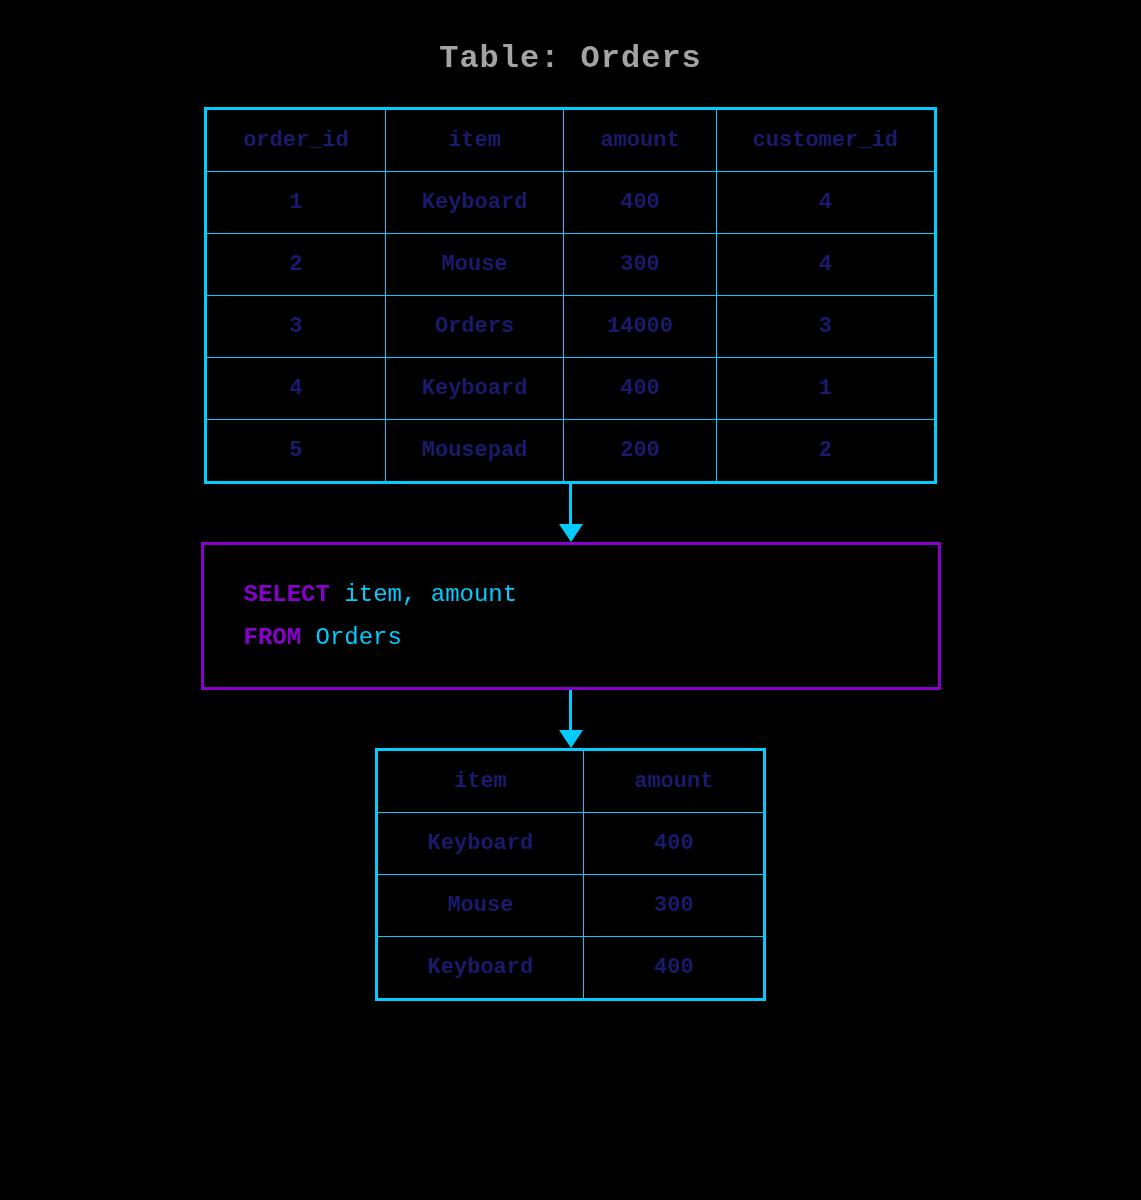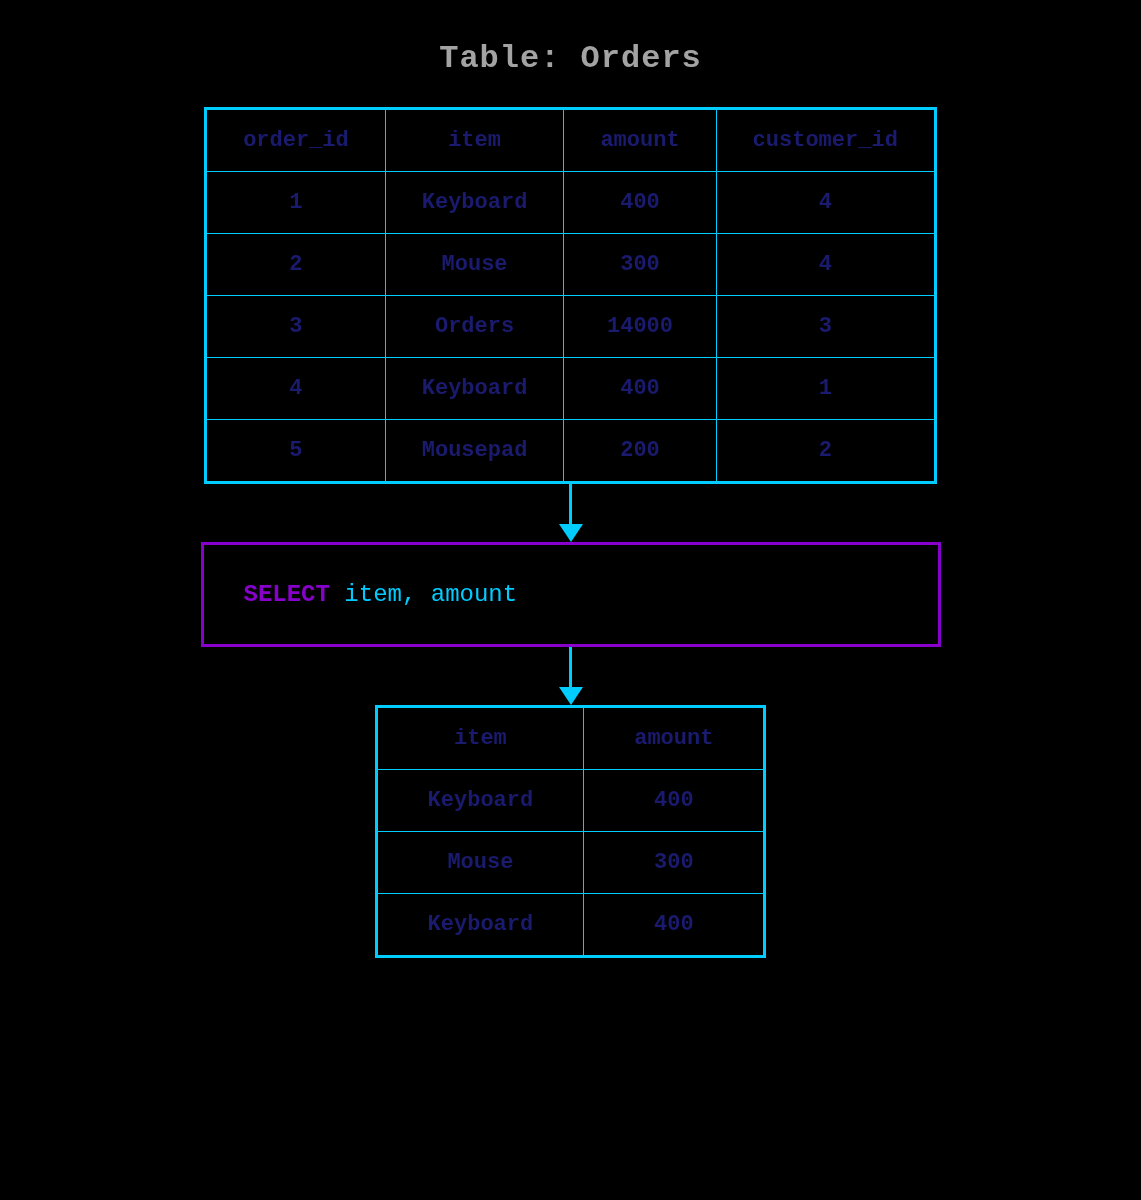--- a/index.html
+++ b/index.html
@@ -179,20 +179,23 @@
 
 <div class="arrow-container">
   <div class="arrow-line"></div>
   <div class="arrow-head"></div>
 </div>
 
 <div class="sql-box">
   <div class="sql-line">
     <span class="sql-keyword">SELECT</span><span> item, amount</span>
   </div>
+  <div class="sql-line">
+    <span class="sql-keyword">FROM</span><span> Orders</span>
+  </div>
 </div>
 
 <div class="arrow-container">
   <div class="arrow-line"></div>
   <div class="arrow-head"></div>
 </div>
 
 <div class="result-table-wrapper">
   <table class="result-table">
     <thead>

